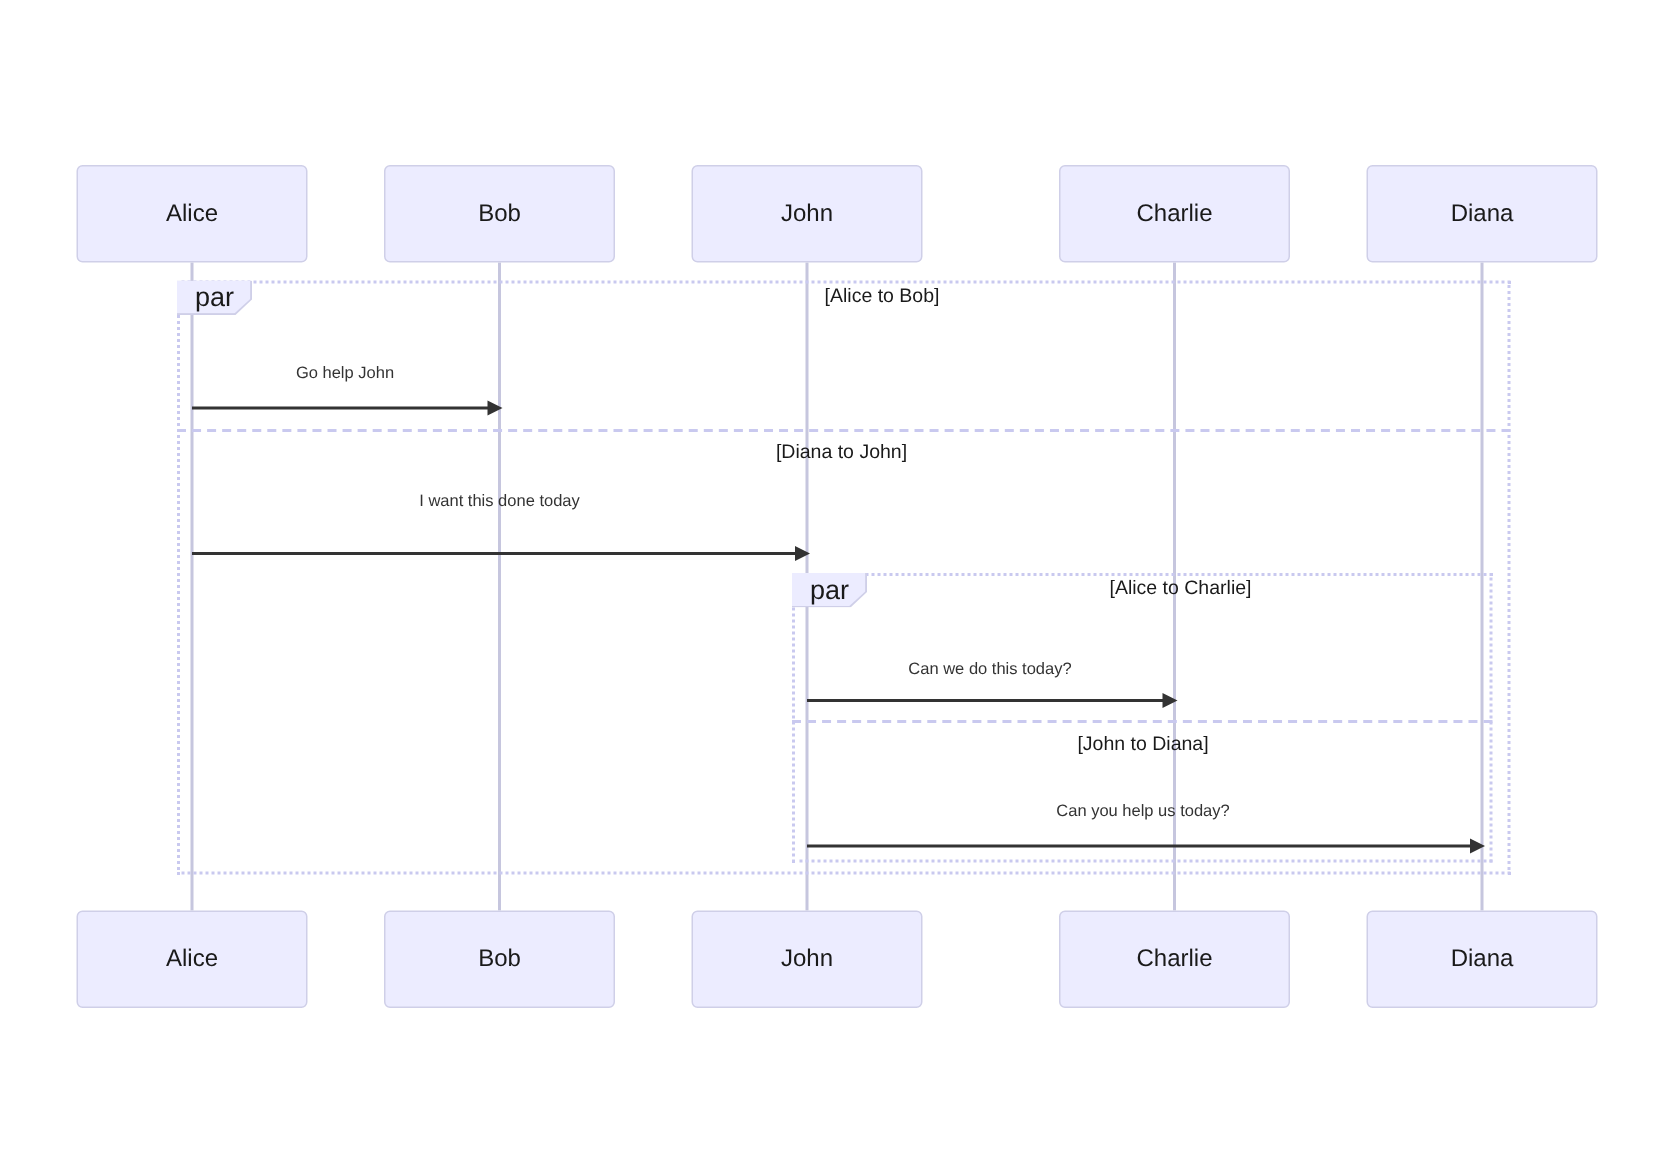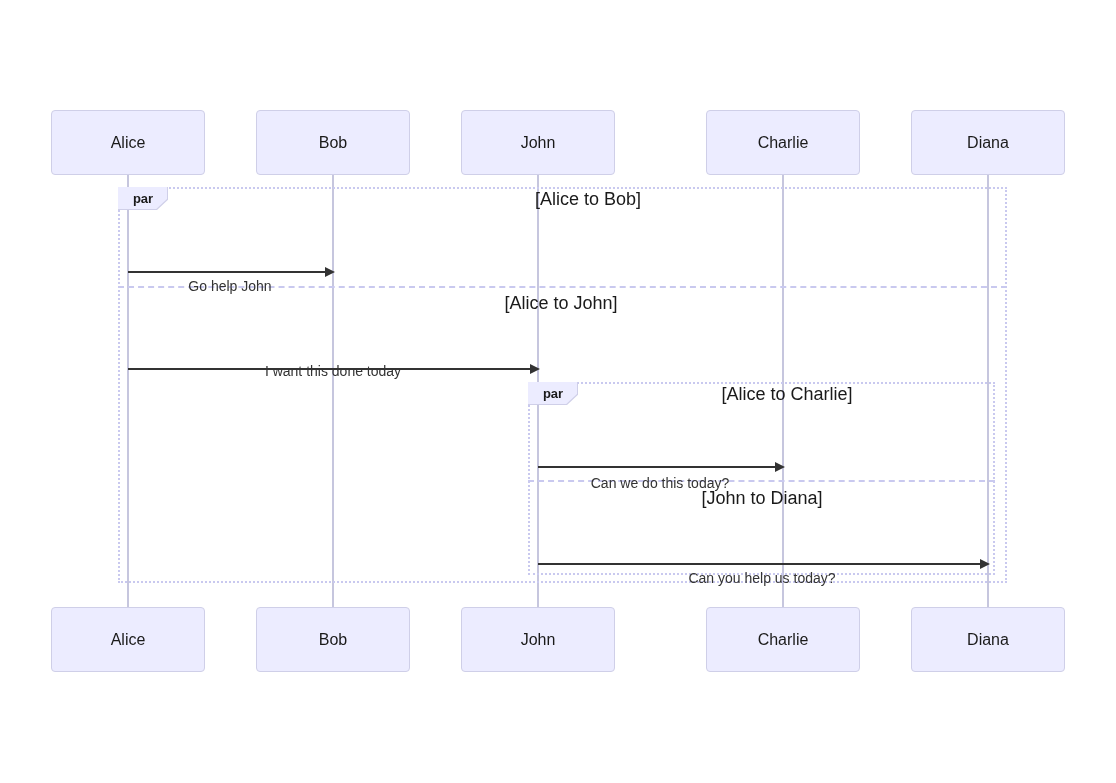--- a/index.html
+++ b/index.html
@@ -49,38 +49,36 @@
     clip-path: polygon(0 0, 100% 0, 100% 55%, 78% 100%, 0 100%);
   }
   .par-tab .tab-fill {
     position: absolute; left: 0; top: 0; right: 1px; bottom: 1px;
     background: var(--actor-fill, #ececff);
     clip-path: polygon(0 0, 100% 0, 100% 55%, 78% 100%, 0 100%);
   }
   .par-tab .tab-label {
     position: absolute; inset: 0;
     display: flex; align-items: center; justify-content: center;
-    font-size: 13px;
+    font-size: 18px;
     color: var(--label-text, #1a1a1a);
-    font-weight: bold;
   }
   .section-label {
     position: absolute;
     transform: translateX(-50%);
     white-space: nowrap;
-    font-size: 18px;
+    font-size: 13px;
     color: var(--label-text, #1a1a1a);
   }
   .msg-text {
     position: absolute;
     transform: translateX(-50%);
     white-space: nowrap;
-    font-size: 14px;
+    font-size: 11px;
     color: var(--message-text, #333333);
-    margin-top: 35px;
   }
   .msg-line {
     position: absolute;
     height: 2px;
     background: var(--arrow, #333333);
   }
   .msg-arrowhead {
     position: absolute;
     width: 0; height: 0;
     border-top: 5px solid transparent;
@@ -124,21 +122,21 @@
     <div class="tab-border"></div>
     <div class="tab-fill"></div>
     <div class="tab-label">par</div>
   </div>
 
   <div class="section-label" style="left:588px; top:189px">[Alice to Bob]</div>
   <div class="msg-text" style="left:230px; top:243px">Go help John</div>
   <div class="msg-line" style="left:128px; top:271px; width:199px"></div>
   <div class="msg-arrowhead" style="left:325px; top:267px"></div>
 
-  <div class="section-label" style="left:561px; top:293px">[Alice to John]</div>
+  <div class="section-label" style="left:561px; top:293px">[Diana to John]</div>
   <div class="msg-text" style="left:333px; top:328px">I want this done today</div>
   <div class="msg-line" style="left:128px; top:368px; width:404px"></div>
   <div class="msg-arrowhead" style="left:530px; top:364px"></div>
 
   <div class="section-label" style="left:787px; top:384px">[Alice to Charlie]</div>
   <div class="msg-text" style="left:660px; top:440px">Can we do this today?</div>
   <div class="msg-line" style="left:538px; top:466px; width:239px"></div>
   <div class="msg-arrowhead" style="left:775px; top:462px"></div>
 
   <div class="section-label" style="left:762px; top:488px">[John to Diana]</div>

